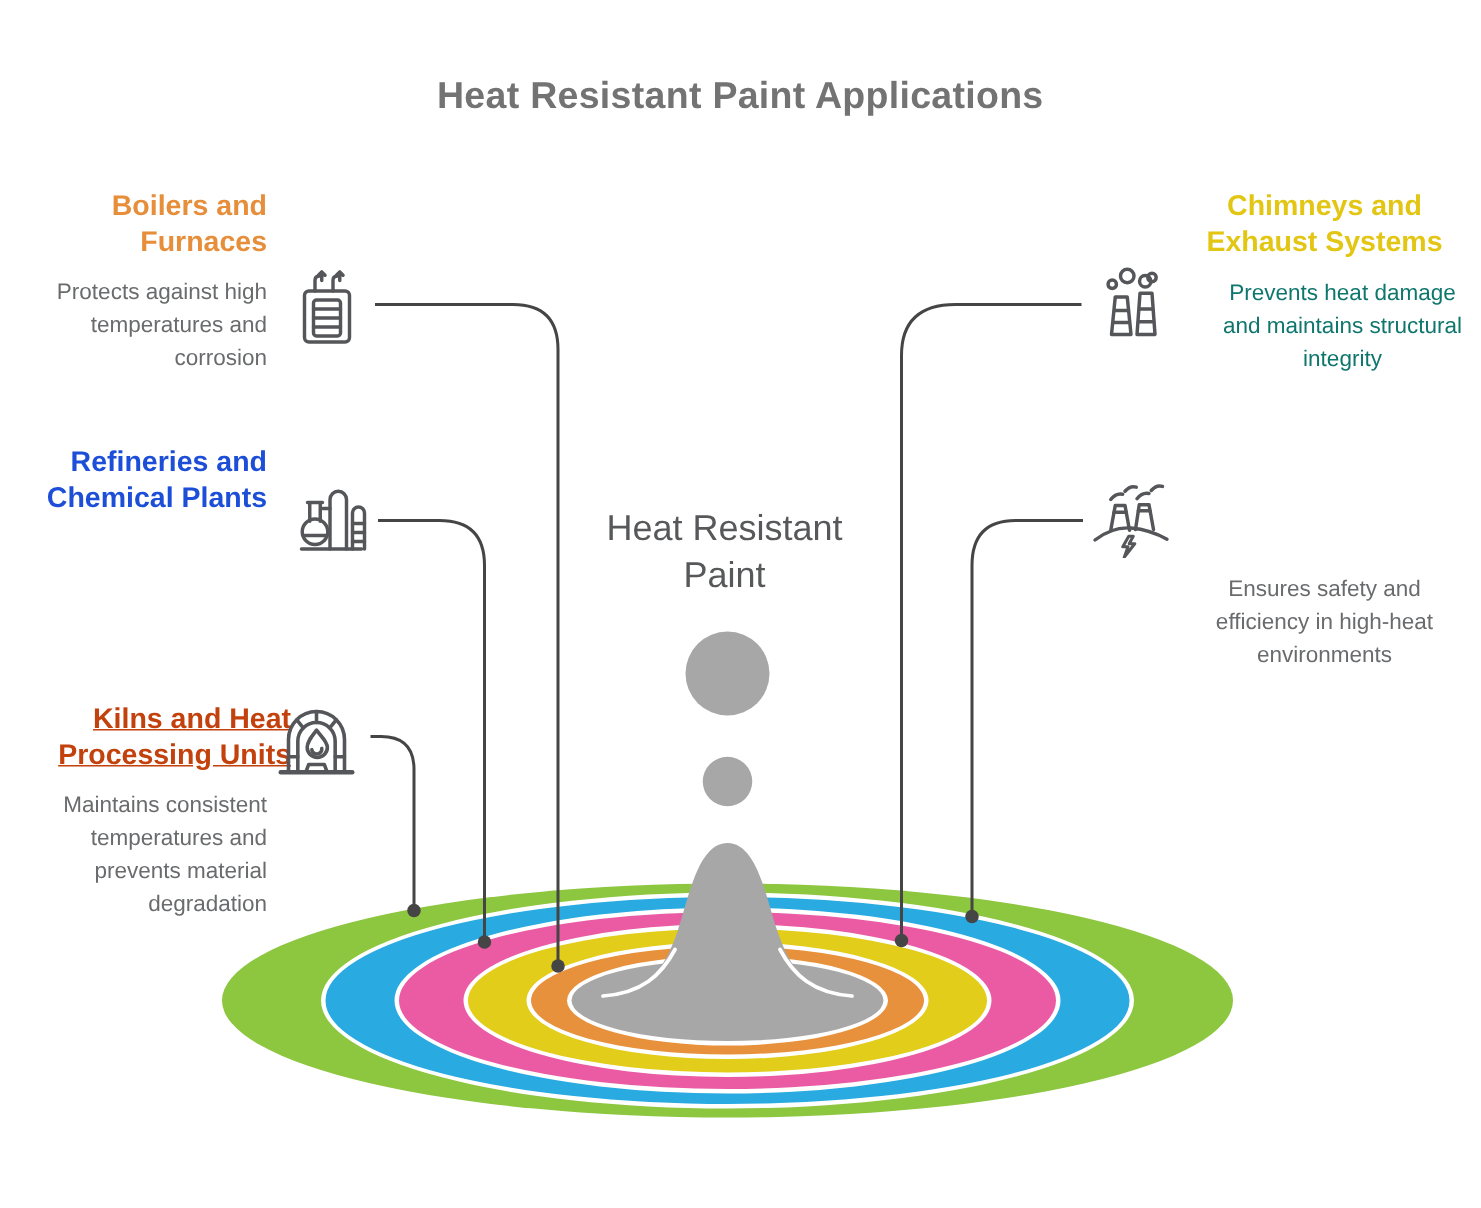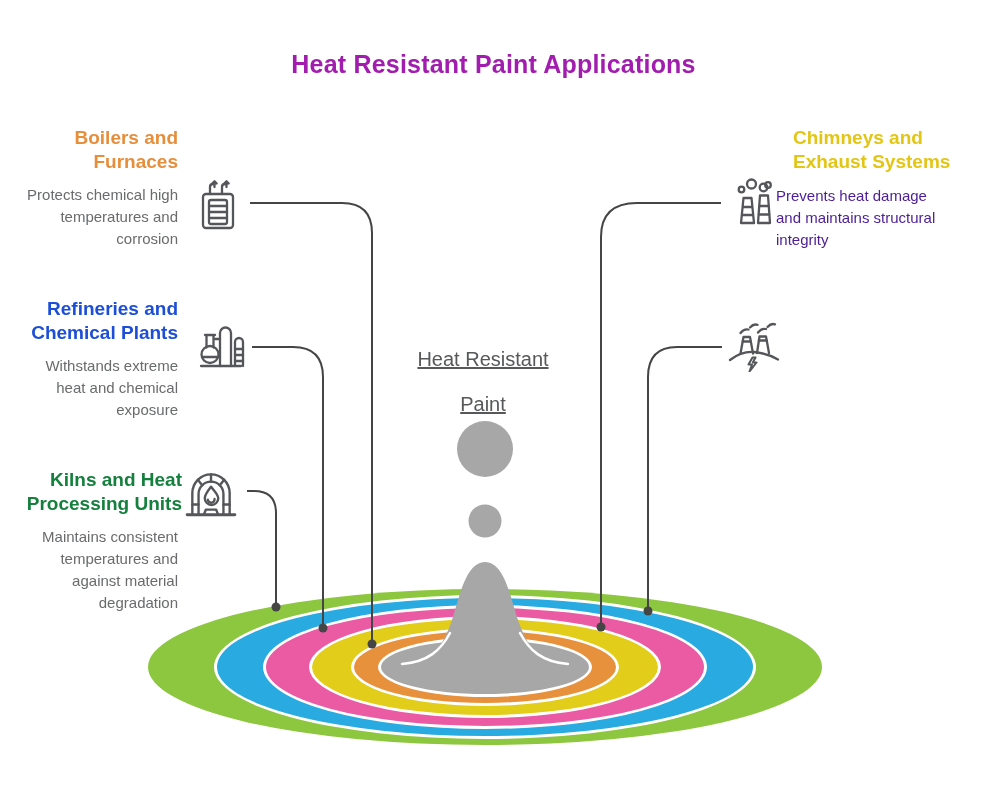--- a/index.html
+++ b/index.html
@@ -13,39 +13,39 @@
     top:50px;left:0;width:100%;text-align:center;
     font-size:25px;font-weight:700;letter-spacing:.2px;
   }
   .heading{
     font-size:19px;font-weight:700;line-height:24px;white-space:pre-line;
   }
   .desc{
     font-size:15px;line-height:22px;white-space:pre-line;
   }
   .left-col{text-align:right;}
-  .right-col{text-align:left;}
+  .right-col{text-align:center;}
   #center-label{
     left:358px;top:337px;width:250px;text-align:center;
-    font-size:20px;line-height:45px;white-space:pre-line;text-decoration:underline;
+    font-size:24px;line-height:31px;white-space:pre-line;
   }
   .ring{position:absolute;border-radius:50%;}
   .ring.bordered{border:3px solid #ffffff;box-sizing:border-box;}
   .icon svg{display:block;}
   .icon path,.icon rect,.icon circle,.icon line{
     fill:none;stroke:#55565A;stroke-width:2.3;stroke-linecap:round;stroke-linejoin:round;
   }
   svg.overlay{position:absolute;left:0;top:0;}
 </style>
 </head>
 <body>
 
 <div id="canvas">
 
-  <div id="title" class="abs" style="color: #a21caf;">Heat Resistant Paint Applications</div>
+  <div id="title" class="abs" style="color: #737373;">Heat Resistant Paint Applications</div>
 
   <div class="ring" style="left: 148px; top: 589px; width: 674px; height: 156px; background: rgb(141, 198, 63);"></div>
   <div class="ring bordered" style="left: 214px; top: 595px; width: 542px; height: 144px; background: rgb(41, 171, 226);"></div>
   <div class="ring bordered" style="left: 263px; top: 605px; width: 444px; height: 124px; background: rgb(234, 91, 164);"></div>
   <div class="ring bordered" style="left: 309px; top: 616px; width: 352px; height: 102px; background: rgb(226, 205, 26);"></div>
   <div class="ring bordered" style="left: 351px; top: 628px; width: 268px; height: 78px; background: rgb(232, 145, 60);"></div>
   <div class="ring bordered" style="left: 378px; top: 637px; width: 214px; height: 60px; background: rgb(167, 167, 167);"></div>
 
   <svg class="overlay" width="987" height="805" viewBox="0 0 987 805">
     <circle cx="485" cy="449" r="28" style="fill: rgb(167, 167, 167);"></circle>
@@ -71,89 +71,89 @@
       <circle cx="601" cy="627" r="4.5"></circle>
       <circle cx="648" cy="611" r="4.5"></circle>
     </g>
   </svg>
 
   <div id="center-label" class="abs" style="color: rgb(87, 88, 90);">Heat Resistant
 Paint</div>
 
   <div class="abs heading left-col" style="left: 18px; top: 126px; width: 160px; color: rgb(231, 142, 59);">Boilers and
 Furnaces</div>
-  <div class="abs desc left-col" style="left: 18px; top: 184px; width: 160px; color: rgb(106, 107, 109);">Protects chemical high
+  <div class="abs desc left-col" style="left: 18px; top: 184px; width: 160px; color: rgb(106, 107, 109);">Protects against high
 temperatures and
 corrosion</div>
   <div class="abs icon" style="left:193px;top:176px;">
     <svg width="50" height="56" viewBox="0 0 50 56">
       <path d="M17 18 V11 Q17 8 20 8 H21.5"></path>
       <path d="M21.5 11 V5.5 M19.3 7.5 L21.5 5.3 L23.7 7.5"></path>
       <path d="M29 18 V11 Q29 8 32 8 H33.5"></path>
       <path d="M33.5 11 V5.5 M31.3 7.5 L33.5 5.3 L35.7 7.5"></path>
       <rect x="10" y="18" width="30" height="34" rx="3"></rect>
       <rect x="16" y="24" width="18" height="24" rx="2"></rect>
       <path d="M16 30 H34 M16 36 H34 M16 42 H34"></path>
     </svg>
   </div>
 
   <div class="abs heading left-col" style="left: 8px; top: 297px; width: 170px; color: #1d4ed8;">Refineries and
 Chemical Plants</div>
-  <div class="abs desc left-col" style="left: 18px; top: 355px; width: 160px; color: rgb(106, 107, 109);">Withstands extreme
-heat and chemical
-exposure</div>
   <div class="abs icon" style="left:194px;top:320px;">
     <svg width="52" height="50" viewBox="0 0 52 50">
       <path d="M7 46 H47"></path>
       <circle cx="16" cy="34.5" r="8.5"></circle>
       <path d="M9 37 H23"></path>
       <path d="M12.5 27.5 V15 M19.5 27.5 V15 M11 15 H21"></path>
       <path d="M21 19 H26"></path>
       <path d="M26 46 V13 a5.5 5.5 0 0 1 11 0 V46"></path>
       <path d="M41 46 V22 a4 4 0 0 1 8 0 V46"></path>
       <path d="M41 29 H49 M41 35 H49 M41 41 H49"></path>
     </svg>
   </div>
 
-  <div class="abs heading left-col" style="left: 12px; top: 468px; width: 170px; color: #15803d;">Kilns and Heat
+  <div class="abs heading left-col" style="left: 24px; top: 468px; width: 170px; color: #c2410c; text-decoration: underline;">Kilns and Heat
 Processing Units</div>
   <div class="abs desc left-col" style="left: 18px; top: 526px; width: 160px; color: rgb(106, 107, 109);">Maintains consistent
 temperatures and
-against material
+prevents material
 degradation</div>
   <div class="abs icon" style="left:183px;top:465px;">
     <svg width="56" height="54" viewBox="0 0 54 52">
       <path d="M4 48 H50" style="stroke-width:2.8"></path>
       <path d="M9 48 V27 a18 18 0 0 1 36 0 V48"></path>
       <path d="M15 48 V28 a12 12 0 0 1 24 0 V48"></path>
       <path d="M9 38 H15 M39 38 H45 M27 9 V16 M14.3 14.3 L18.5 19.5 M39.7 14.3 L35.5 19.5"></path>
       <path d="M27 21 C23.5 25.5 21 28.5 21 32 A6.5 6.5 0 0 0 34 32 C34 28.5 30.5 25.5 27 21 Z"></path>
       <path d="M24 33.5 a3.2 3.2 0 1 0 6.4 -0.8"></path>
       <path d="M20.5 47 L22 43 H32 L33.5 47"></path>
     </svg>
   </div>
 
   <div class="abs heading right-col" style="left: 793px; top: 126px; width: 180px; color: rgb(227, 198, 20);">Chimneys and
 Exhaust Systems</div>
-  <div class="abs desc right-col" style="left: 776px; top: 185px; width: 180px; color: #4c1d95;">Prevents heat damage
+  <div class="abs desc right-col" style="left: 805px; top: 185px; width: 180px; color: #0f766e;">Prevents heat damage
 and maintains structural
 integrity</div>
   <div class="abs icon" style="left:733px;top:176px;">
     <svg width="46" height="52" viewBox="0 0 46 52">
       <path d="M8 47 L10.5 22 H18.5 L21 47 Z"></path>
       <path d="M9.3 39 H19.7 M10.1 31 H18.9"></path>
       <path d="M25 47 L27 19.5 H35 L37 47 Z"></path>
       <path d="M25.9 38.5 H36.1 M26.6 30 H35.4"></path>
       <circle cx="8.5" cy="13.5" r="2.8"></circle>
       <circle cx="18.5" cy="8" r="4.5"></circle>
       <circle cx="30.5" cy="11.5" r="3.8"></circle>
       <circle cx="35" cy="9" r="2.8"></circle>
     </svg>
   </div>
 
+  <div class="abs desc right-col" style="left: 793px; top: 382px; width: 180px; color: rgb(106, 107, 109);">Ensures safety and
+efficiency in high-heat
+environments</div>
   <div class="abs icon" style="left:727px;top:320px;">
     <svg width="54" height="52" viewBox="0 0 54 52">
       <path d="M3 40 C12 33 20 31.5 27 32 C36 32.8 44 35.5 51 39.5"></path>
       <path d="M13.5 33.5 L16.5 17 H23 L26 33.5"></path>
       <path d="M15.7 21.5 H23.8"></path>
       <path d="M30 33 L32.5 16.5 H39 L42 33"></path>
       <path d="M31.9 20.5 H39.6"></path>
       <path d="M13.5 13 Q17 8.5 21.5 9.5"></path>
       <path d="M23 7.5 Q26.5 3.5 30.5 4.8"></path>
       <path d="M31 12.5 Q34.5 8 39 9"></path>

